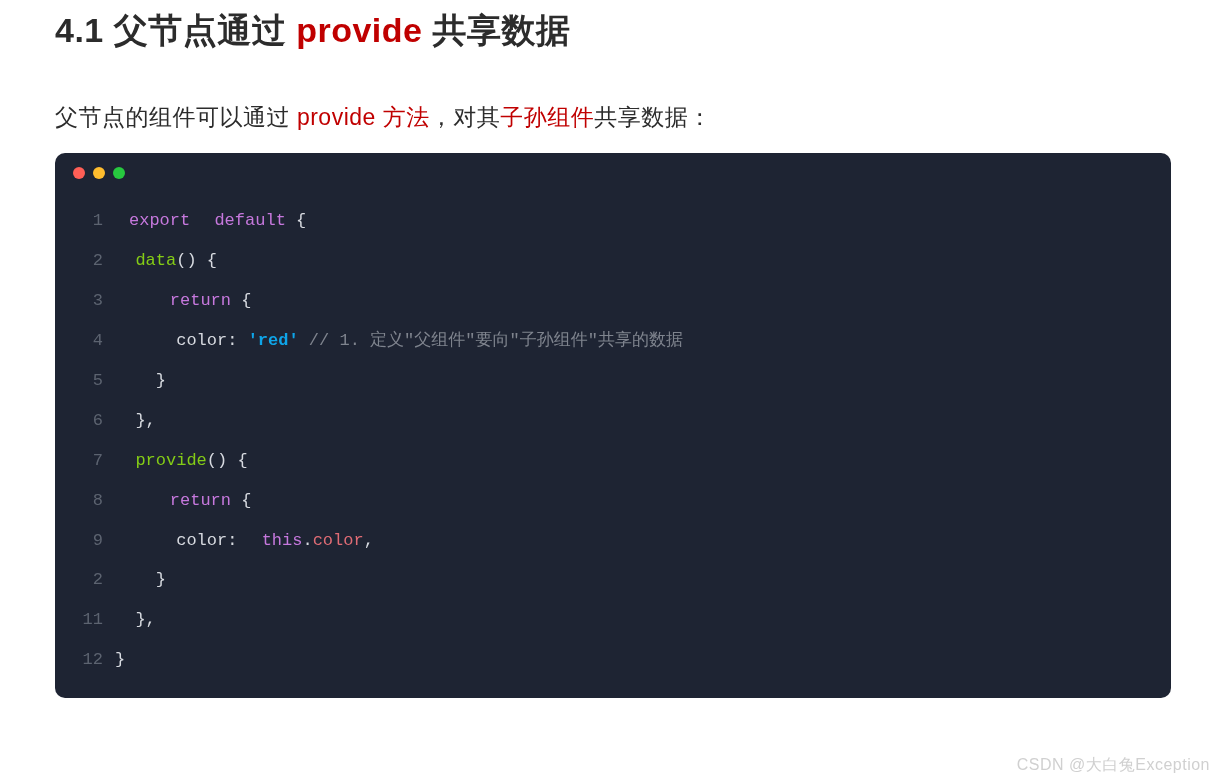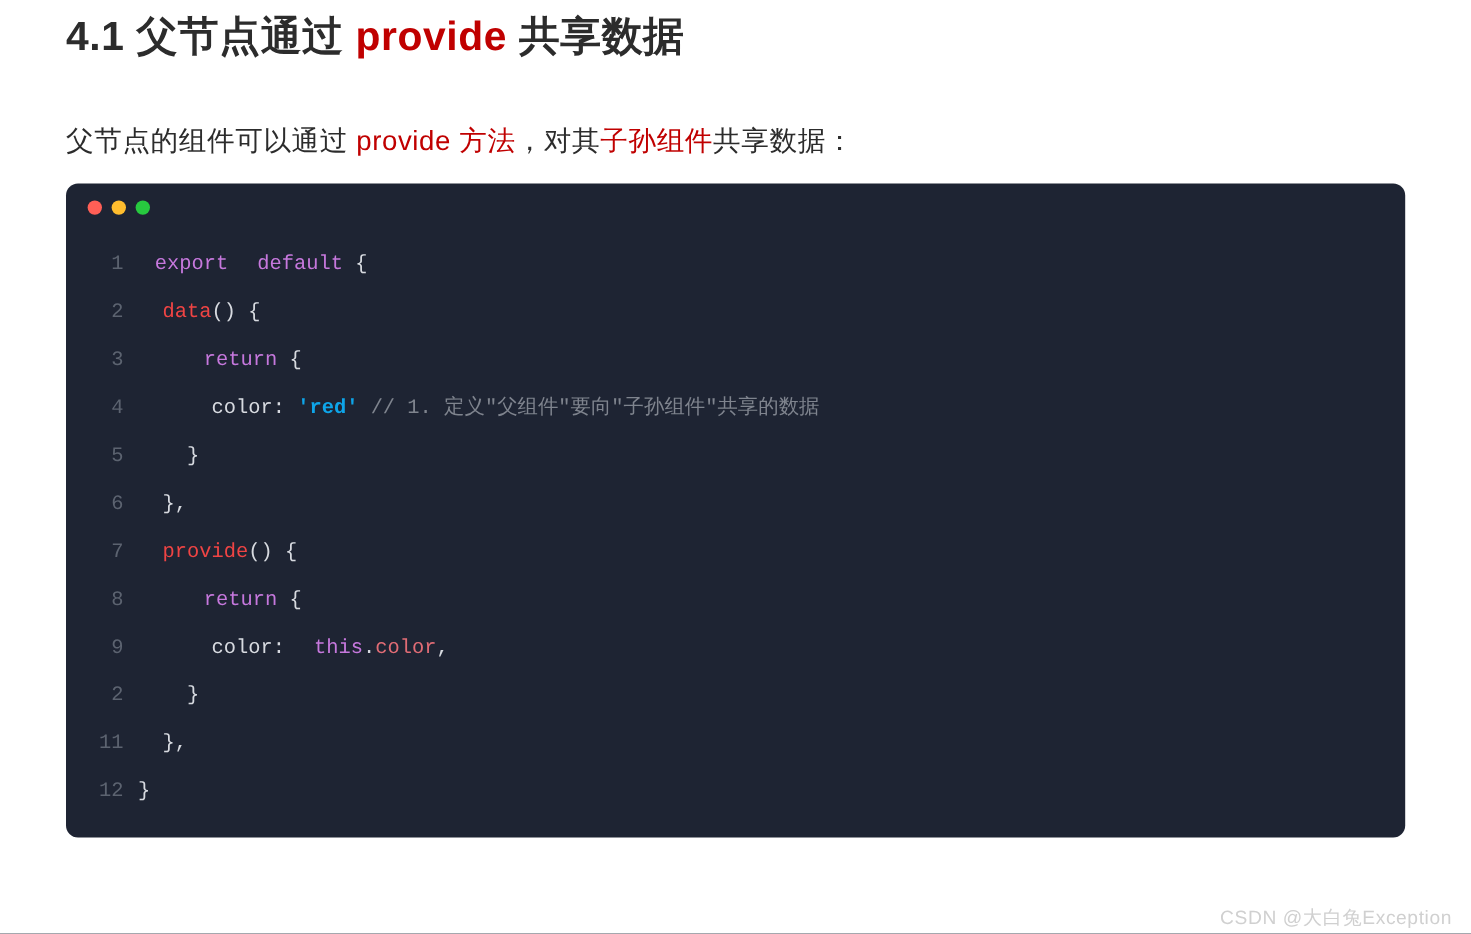--- a/index.html
+++ b/index.html
@@ -59,21 +59,21 @@
     .ln {
       color: #5c6370;
       width: 28px;
       text-align: right;
       margin-right: 12px;
       user-select: none;
       flex-shrink: 0;
     }
     .tok       { color: #d7dae0; }
     .tok-kw    { color: #c678dd; margin-left: 14px; }        
-    .tok-fn    { color: #ef4444; }        
+    .tok-fn    { color: #84cc16; }        
     .tok-prop  { color: #d7dae0; }        
     .tok-prop2 { color: #e06c75; }        
     .tok-str   { color: #0ea5e9; font-weight: bold; }        
     .tok-punc  { color: #d7dae0; }
     .tok-cmt   { color: #7f848e; }
     .watermark {
       position: fixed;
       right: 16px;
       bottom: 2px;
       font-size: 16px;

